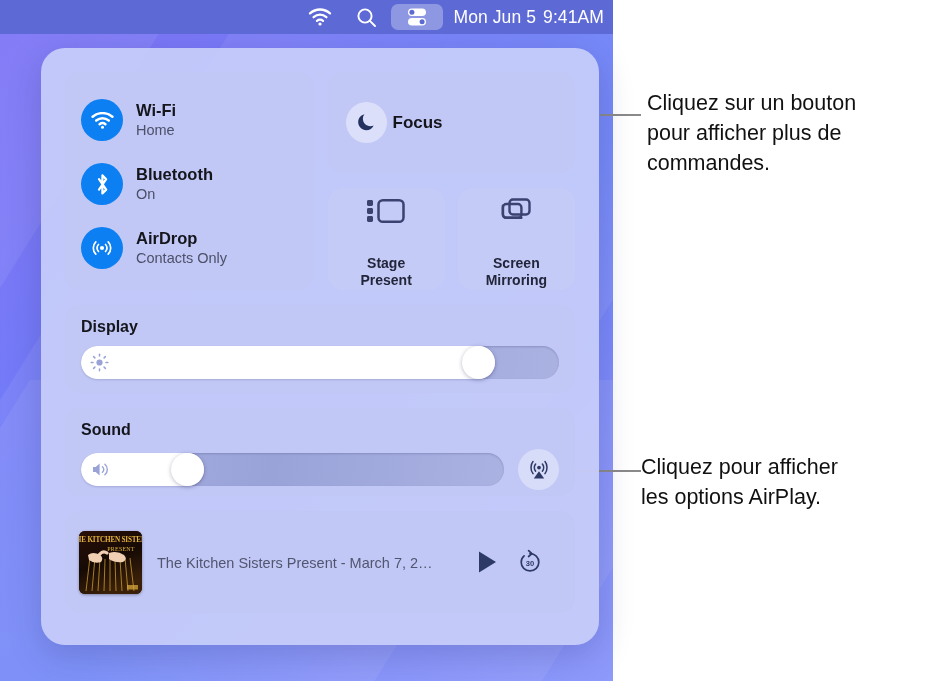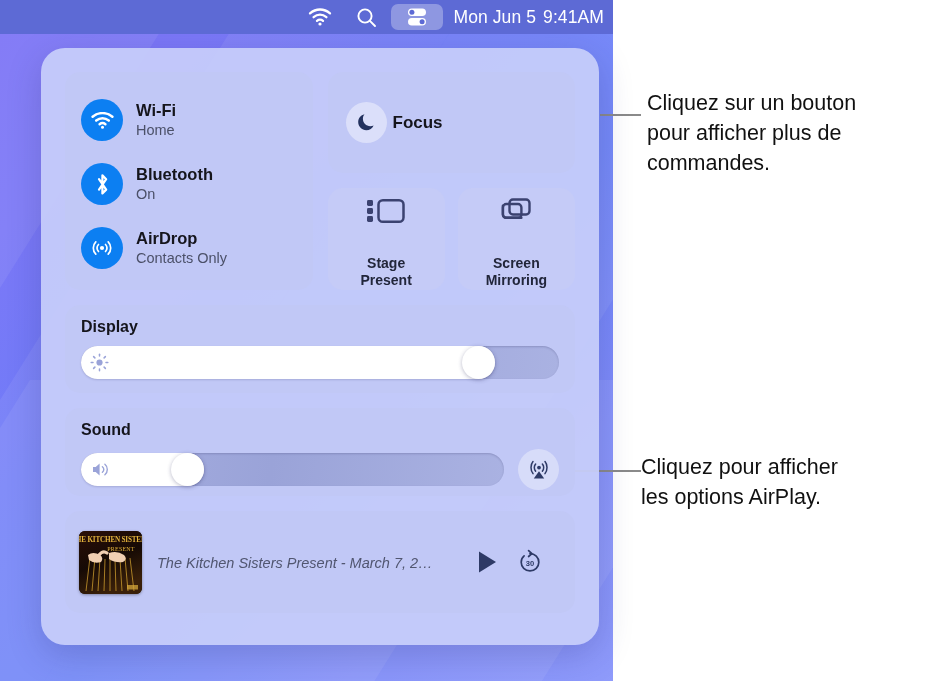--- a/index.html
+++ b/index.html
@@ -133,21 +133,21 @@
     background:#1d0f08; position:relative; overflow:hidden;
     box-shadow:0 1px 3px rgba(0,0,0,0.35);
   }
   #media-text { margin-left:15px; flex:1; min-width:0; }
   #media-title {
     font-size:16.5px; font-weight:bold; color:#15151c;
     white-space:nowrap; overflow:hidden; line-height:21px;
   }
   #media-sub {
     font-size:14.5px; color:#515670; white-space:nowrap; overflow:hidden;
-    line-height:19px; margin-top:2px;font-style:italic;
+    line-height:19px; margin-top:2px;
   }
   .media-btn { flex:0 0 auto; display:flex; align-items:center; justify-content:flex-start; }
   #play-btn { width:40px; }
   #skip-btn { width:44px; }
 
   
   .callout { position:absolute; z-index:30; }
   .co-text {
     font-size:21.5px; color:#111; line-height:30px;
     font-family:"Liberation Sans", sans-serif;

